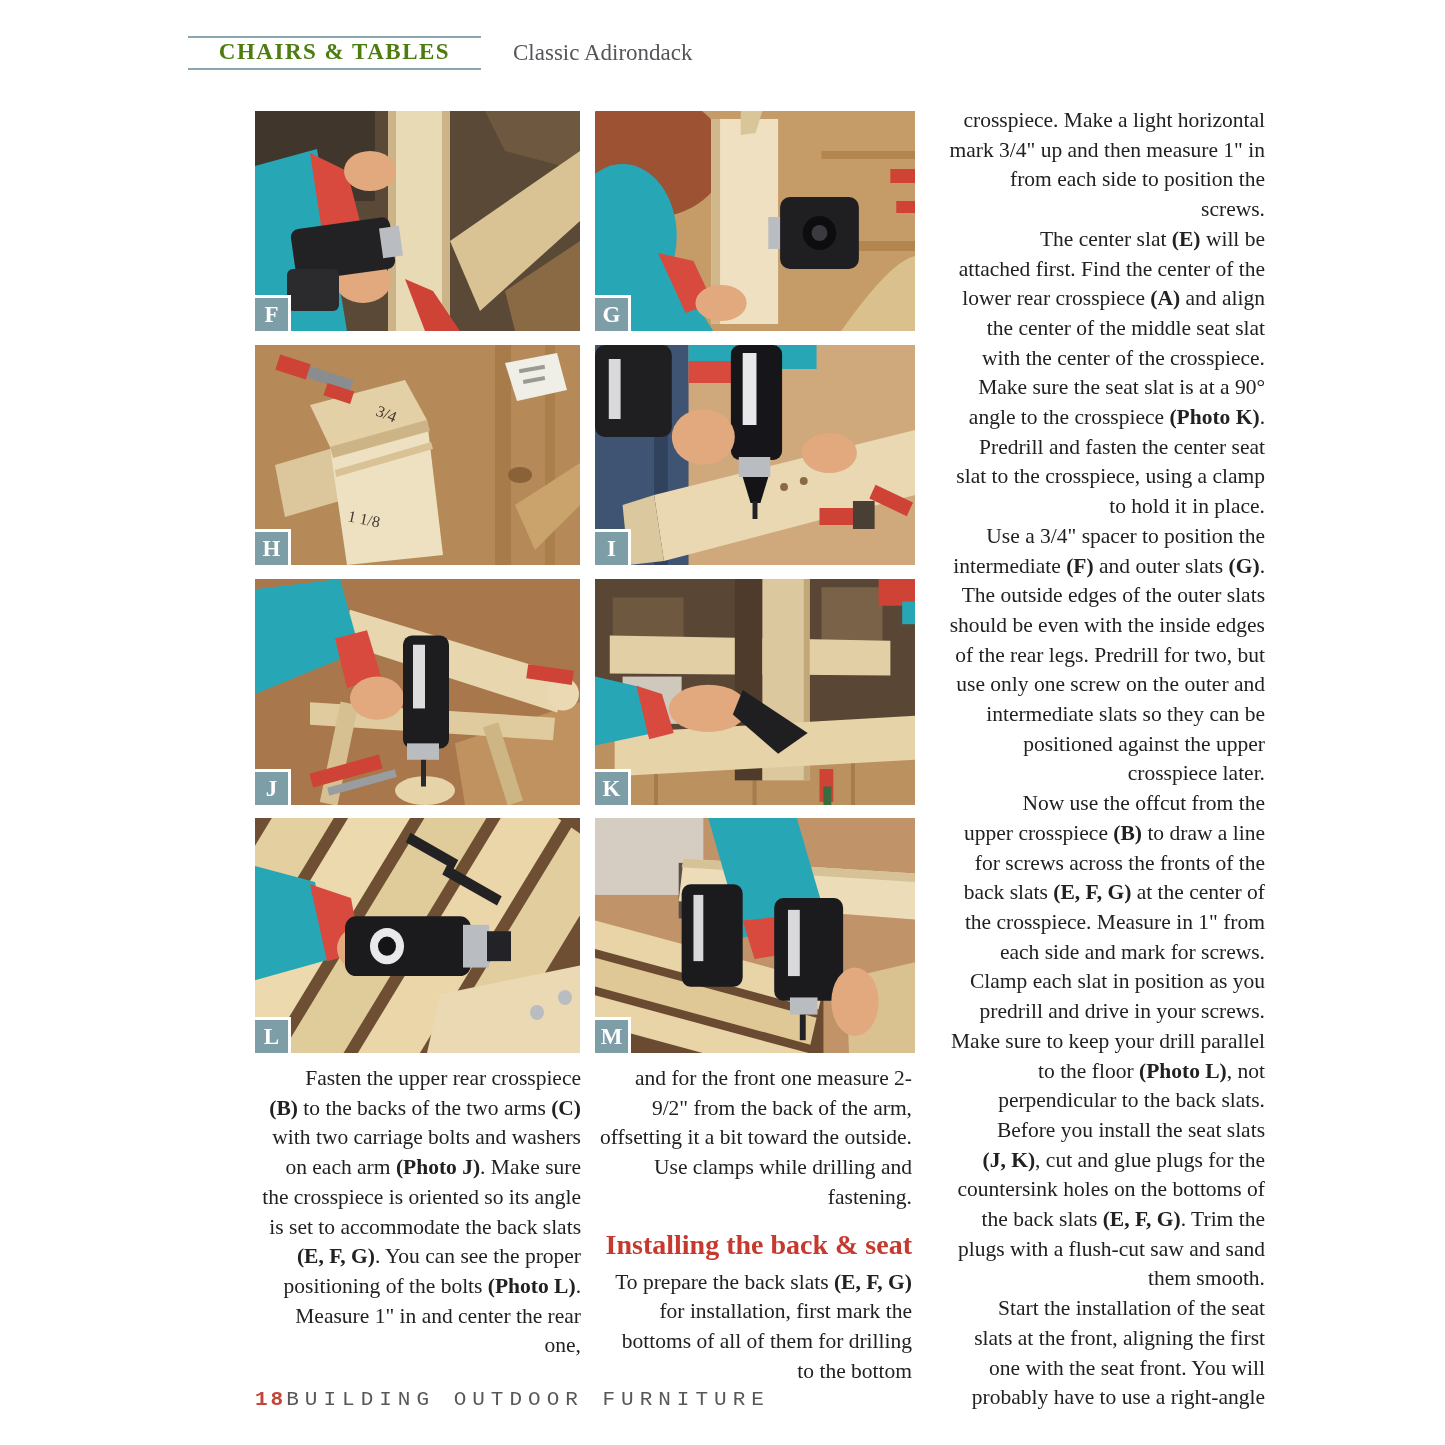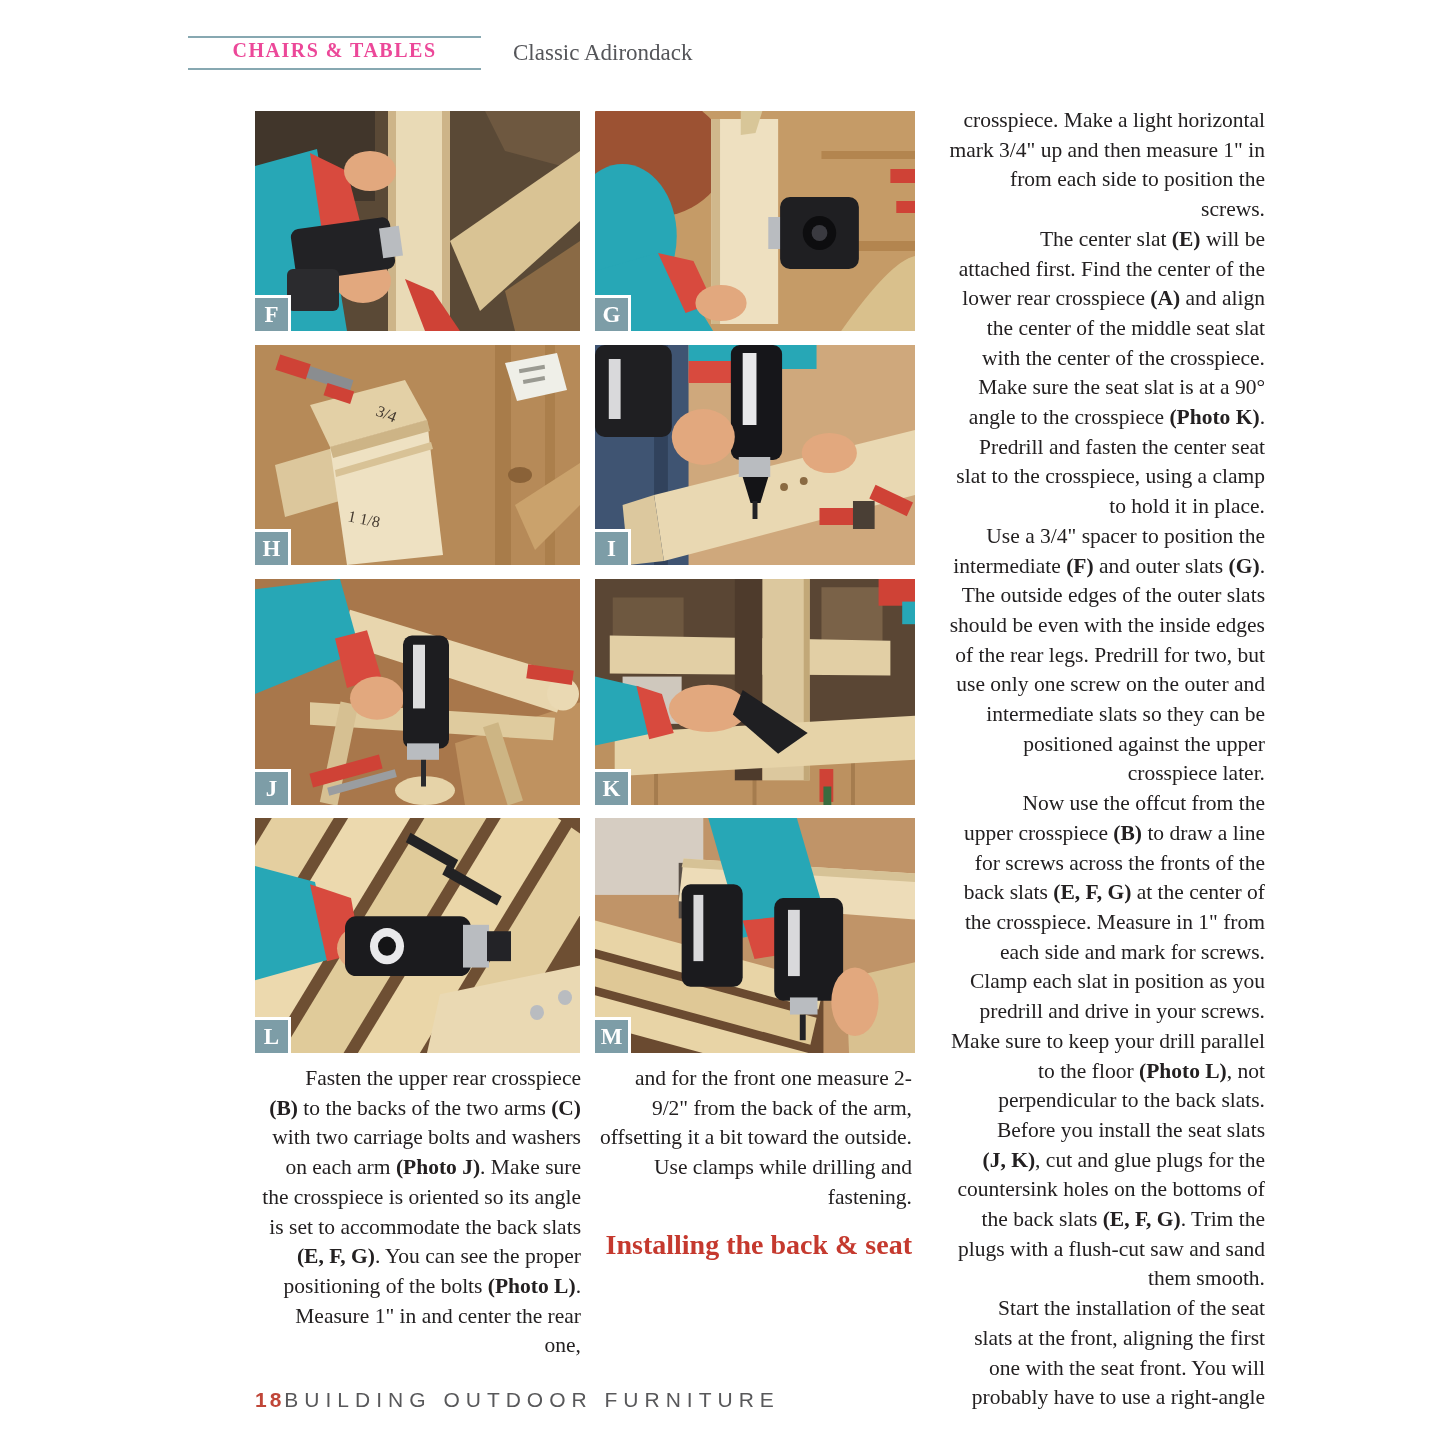--- a/index.html
+++ b/index.html
@@ -4,21 +4,21 @@
 <style>
   html,body{margin:0;padding:0;background:#ffffff;}
   .page{position:relative;width:1445px;height:1445px;background:#ffffff;overflow:hidden;
         font-family:"Liberation Serif", serif;color:#232021;}
 
   
   .rule{position:absolute;height:2px;background:#87a8b1;}
   .rule-top{left:188px;top:36px;width:293px;}
   .rule-bot{left:188px;top:68px;width:293px;}
   .kicker{position:absolute;left:188px;top:39px;width:293px;text-align:center;
-          font-size:20px;font-weight:bold;letter-spacing:1.5px;color:#ec4899;}
+          font-size:23px;font-weight:bold;letter-spacing:1.5px;color:#4d7c0f;}
   .topic{position:absolute;left:513px;top:40px;font-size:23px;color:#55565a;}
 
   
   .photos{position:absolute;left:255px;top:111px;width:660px;height:942px;}
   .photo{position:absolute;overflow:hidden;background:#b98d5c;}
   .photo svg{width:100%;height:100%;display:block;}
   .ph-f{left:0;top:0;width:325px;height:220px;}
   .ph-g{left:340px;top:0;width:320px;height:220px;}
   .ph-h{left:0;top:234px;width:325px;height:220px;}
   .ph-i{left:340px;top:234px;width:320px;height:220px;}
@@ -35,21 +35,21 @@
   .col-right{left:947px;top:106px;width:318px;}
   .col-left-bottom{left:255px;top:1064px;width:326px;}
   .col-mid-bottom{left:600px;top:1064px;width:312px;}
   .para{margin:0;}
   .para.indent{text-indent:30px;}
   .para b{font-weight:bold;}
   .section-heading{color:#c5392e;font-size:28px;line-height:33px;font-weight:bold;margin:15px 0 7px 0;}
 
   
   .footer{position:absolute;left:255px;top:1388px;display:flex;align-items:baseline;
-          font-family:Liberation Sans, sans-serif;}
+          font-family:Liberation Mono, monospace;}
   .page-num{color:#c04638;font-weight:bold;font-size:21px;letter-spacing:3px;}
   .book-title{color:#58585a;font-size:21px;letter-spacing:6px;}
 </style>
 </head>
 <body>
 
 <div class="page">
 
   <div class="rule rule-top"></div>
   <div class="kicker">CHAIRS &amp; TABLES</div>
@@ -263,20 +263,23 @@
 
   <div class="col col-left-bottom">
       <p class="para indent"><span>Fasten the upper rear crosspiece </span><b>(B)</b><span> to the backs of the two arms </span><b>(C)</b><span> with two carriage bolts and washers on each arm </span><b>(Photo J)</b><span>. Make sure the crosspiece is oriented so its angle is set to accommodate the back slats </span><b>(E, F, G)</b><span>. You can see the proper positioning of the bolts </span><b>(Photo L)</b><span>. Measure 1" in and center the rear one,</span></p>
     </div>
 
   <div class="col col-mid-bottom">
     <div>
         <p class="para"><span>and for the front one measure 2-9/2" from the back of the arm, offsetting it a bit toward the outside. Use clamps while drilling and fastening.</span></p>
       </div>
     <h2 class="section-heading">Installing the back &amp; seat</h2>
+    <div>
+        <p class="para"><span>To prepare the back slats </span><b>(E, F, G)</b><span> for installation, first mark the bottoms of all of them for drilling to the bottom</span></p>
+      </div>
   </div>
 
   <div class="col col-right">
       <p class="para"><span>crosspiece. Make a light horizontal mark 3/4" up and then measure 1" in from each side to position the screws.</span></p>
       <p class="para indent"><span>The center slat </span><b>(E)</b><span> will be attached first. Find the center of the lower rear crosspiece </span><b>(A)</b><span> and align the center of the middle seat slat with the center of the crosspiece. Make sure the seat slat is at a 90° angle to the crosspiece </span><b>(Photo K)</b><span>. Predrill and fasten the center seat slat to the crosspiece, using a clamp to hold it in place.</span></p>
       <p class="para indent"><span>Use a 3/4" spacer to position the intermediate </span><b>(F)</b><span> and outer slats </span><b>(G)</b><span>. The outside edges of the outer slats should be even with the inside edges of the rear legs. Predrill for two, but use only one screw on the outer and intermediate slats so they can be positioned against the upper crosspiece later.</span></p>
       <p class="para indent"><span>Now use the offcut from the upper crosspiece </span><b>(B)</b><span> to draw a line for screws across the fronts of the back slats </span><b>(E, F, G)</b><span> at the center of the crosspiece. Measure in 1" from each side and mark for screws. Clamp each slat in position as you predrill and drive in your screws. Make sure to keep your drill parallel to the floor </span><b>(Photo L)</b><span>, not perpendicular to the back slats.</span></p>
       <p class="para indent"><span>Before you install the seat slats </span><b>(J, K)</b><span>, cut and glue plugs for the countersink holes on the bottoms of the back slats </span><b>(E, F, G)</b><span>. Trim the plugs with a flush-cut saw and sand them smooth.</span></p>
       <p class="para indent"><span>Start the installation of the seat slats at the front, aligning the first one with the seat front. You will probably have to use a right-angle</span></p>
     </div>

